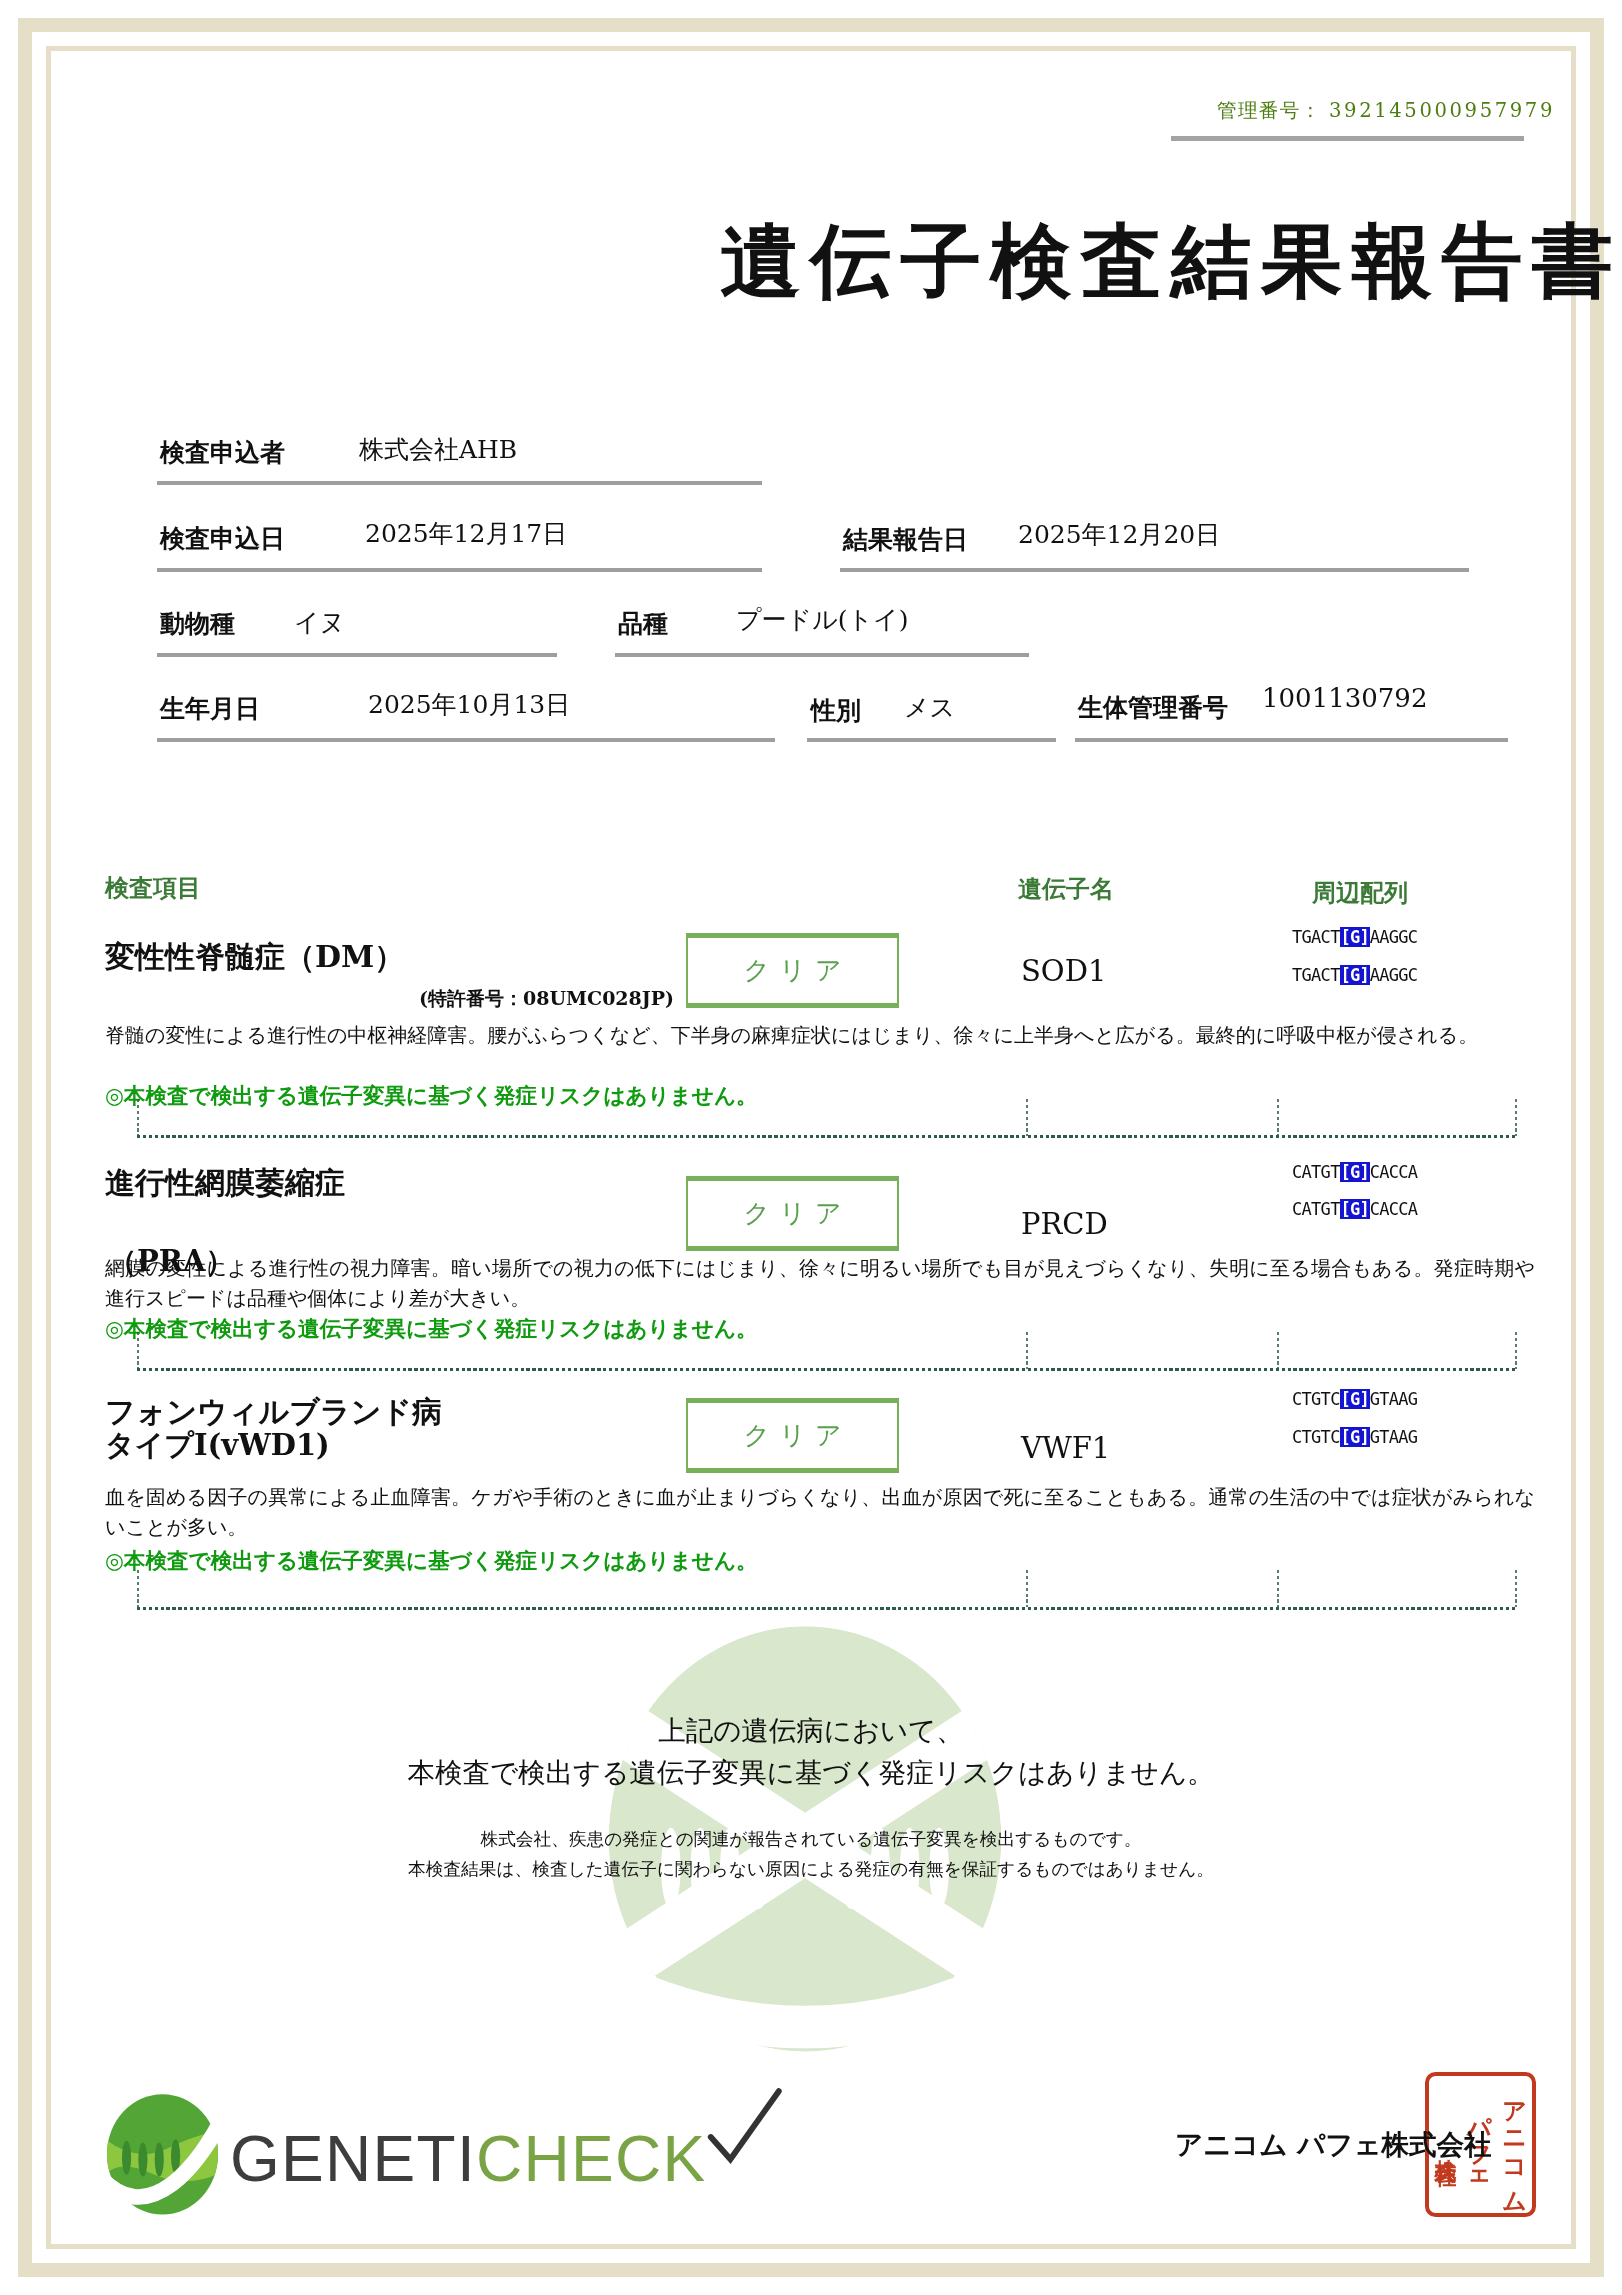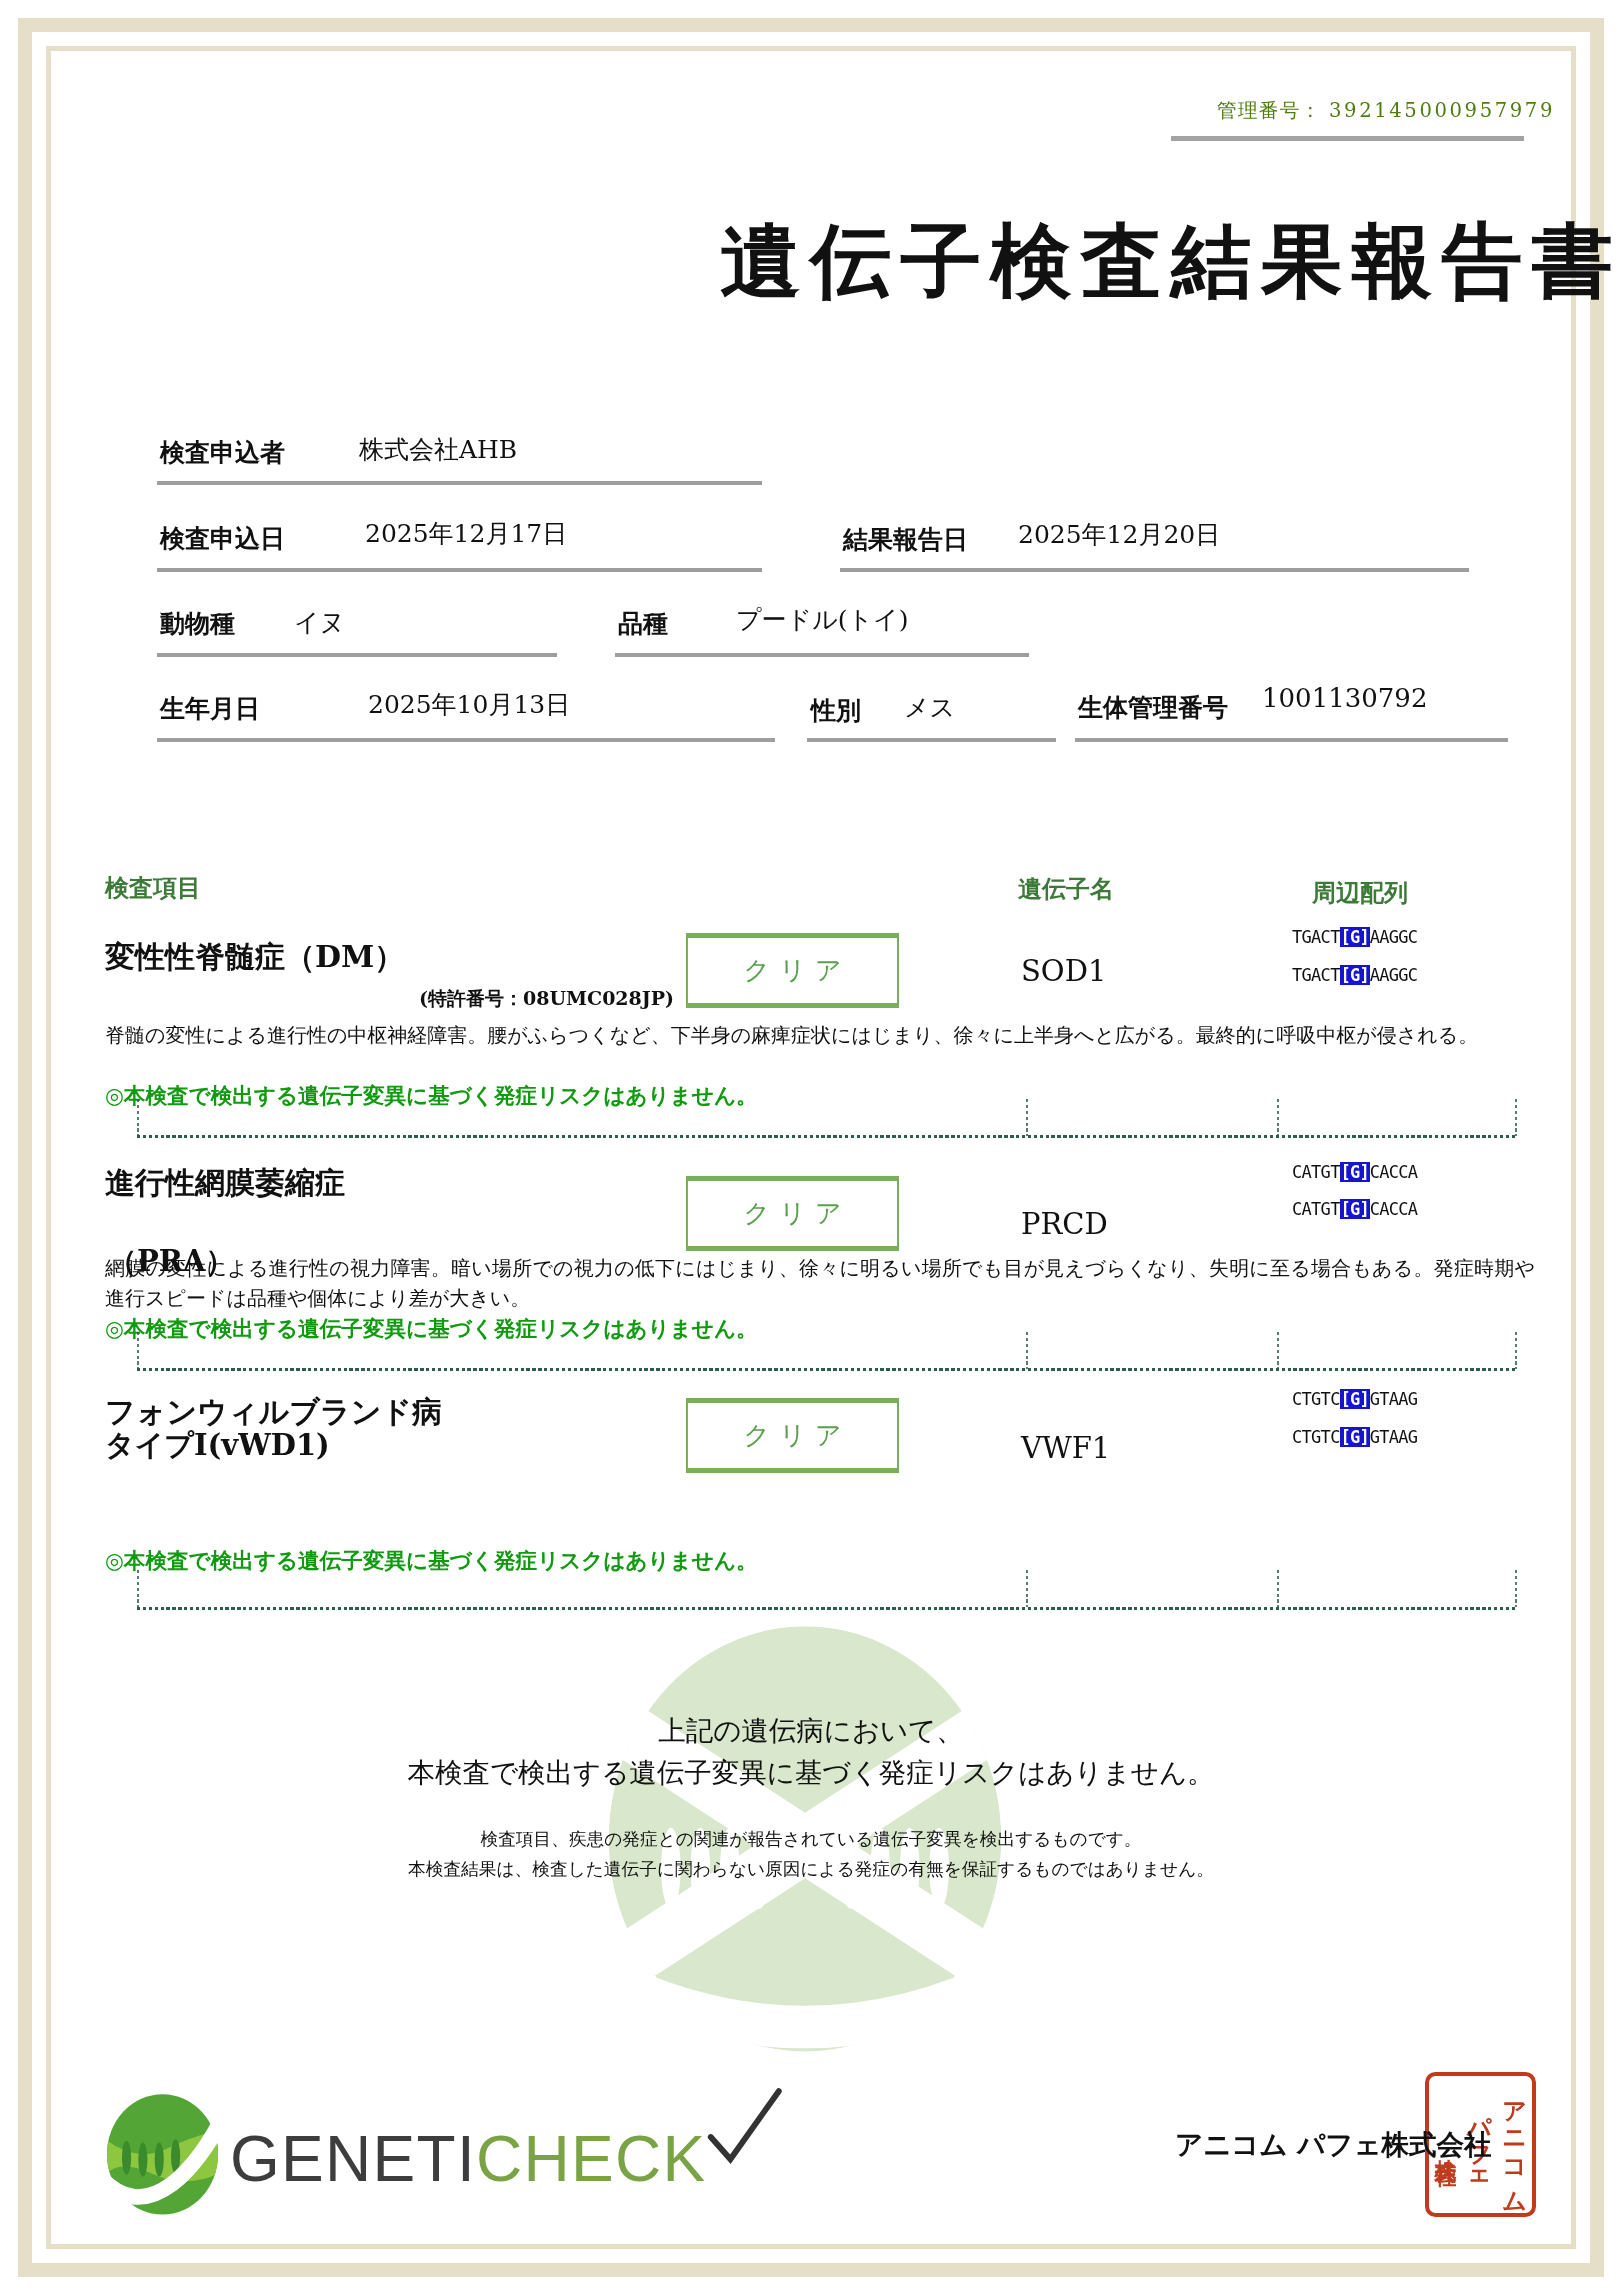--- a/index.html
+++ b/index.html
@@ -163,20 +163,21 @@
     <div class="tname" style="top:7.9px;">フォンウィルブランド病</div>
     <div class="tname2" style="left:105px;top:42px;">タイプⅠ(vWD1)</div>
     <div class="clear-btn" style="top:14.4px;">クリア</div>
     <div class="tgene" style="top:47px;">VWF1</div>
     <div class="tseq" style="top:5.2px;">
       <span>CTGTC</span><span class="mut">[G]</span><span>GTAAG</span>
     </div>
     <div class="tseq" style="top:43px;">
       <span>CTGTC</span><span class="mut">[G]</span><span>GTAAG</span>
     </div>
+    <div class="tdesc" style="top:98px;">血を固める因子の異常による止血障害。ケガや手術のときに血が止まりづらくなり、出血が原因で死に至ることもある。通常の生活の中では症状がみられないことが多い。</div>
     <div class="tnote" style="top:162px;">◎本検査で検出する遺伝子変異に基づく発症リスクはありません。</div>
   </div>
   <div class="tick" style="left:137px;top:1570px;"></div>
   <div class="tick" style="left:1026px;top:1570px;"></div>
   <div class="tick" style="left:1277px;top:1570px;"></div>
   <div class="tick" style="left:1515px;top:1570px;"></div>
   <div class="divider" style="top:1607px;"></div>
 
   <svg class="abs watermark" style="left:602px;top:1623px;" width="406" height="445" viewBox="-310 -340 620 680">
     <defs>
@@ -197,21 +198,21 @@
         <ellipse cx="115" cy="35" rx="15" ry="62"></ellipse>
         <ellipse cx="160" cy="35" rx="15" ry="62"></ellipse>
         <ellipse cx="205" cy="35" rx="15" ry="62"></ellipse>
         <path d="M -300 170 Q 0 320 300 170 L 300 240 Q 0 380 -300 240 Z"></path>
       </g>
     </g>
   </svg>
 
   <div class="abs sum-big fg" style="top:1713px;">上記の遺伝病において、</div>
   <div class="abs sum-big fg" style="top:1755px;">本検査で検出する遺伝子変異に基づく発症リスクはありません。</div>
-  <div class="abs sum-small fg" style="top:1827px;">検査項目、疾患の発症との関連が報告されている遺伝子変異を検出するものです。</div>
+  <div class="abs sum-small fg" style="top:1827px;">株式会社、疾患の発症との関連が報告されている遺伝子変異を検出するものです。</div>
   <div class="abs sum-small fg" style="top:1857px;">本検査結果は、検査した遺伝子に関わらない原因による発症の有無を保証するものではありません。</div>
 
   <svg class="abs" style="left:97px;top:2089px;" width="131" height="134" viewBox="-100 -100 200 205">
     <defs>
       <clipPath id="lg-clip">
           <ellipse cx="0" cy="0" rx="85" ry="92"></ellipse>
         </clipPath>
     </defs>
     <ellipse cx="0" cy="0" rx="85" ry="92" fill="#53a536"></ellipse>
     <g clip-path="url(#lg-clip)">

